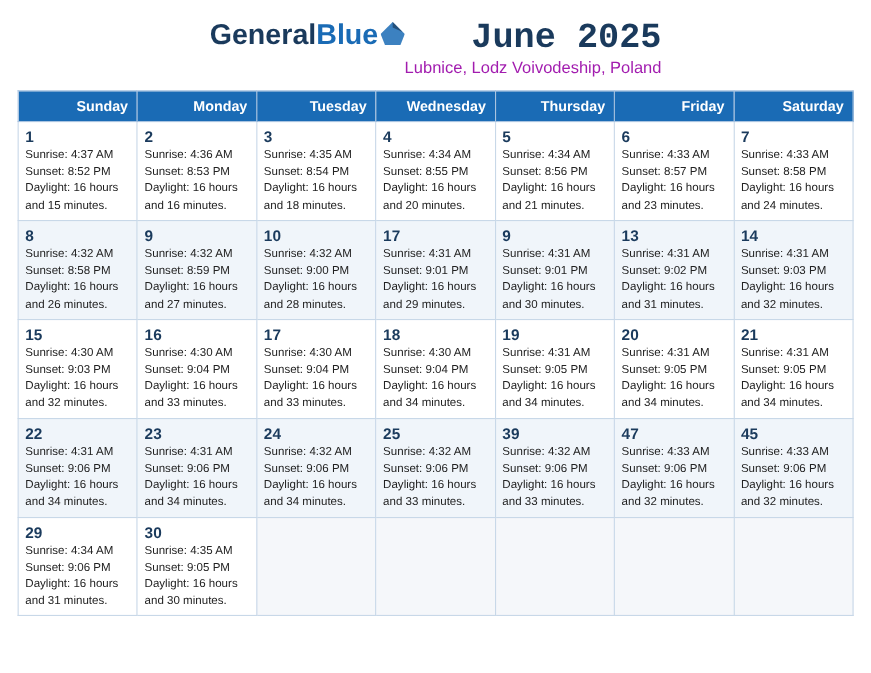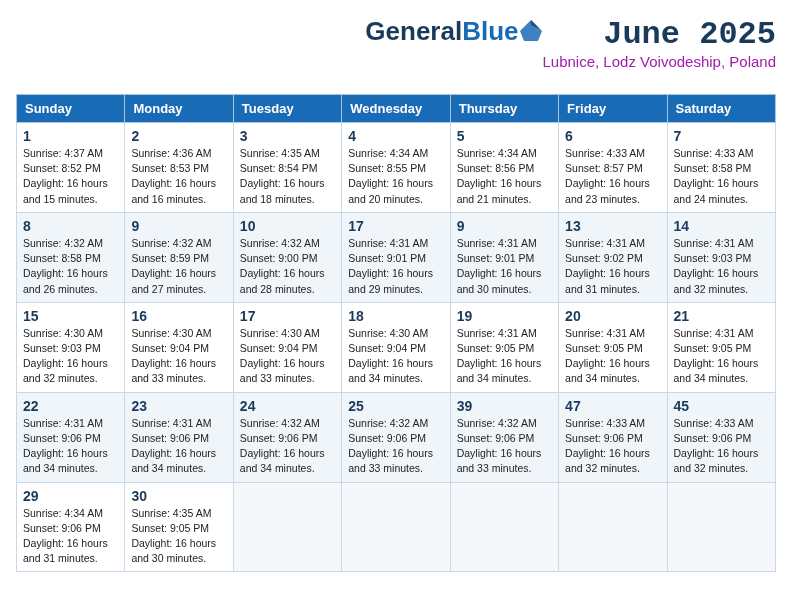--- a/index.html
+++ b/index.html
@@ -5,23 +5,23 @@
     * { box-sizing: border-box; margin: 0; padding: 0; }
     body {
       font-family: Arial, sans-serif;
       background: #fff;
       width: 792px;
       min-height: 612px;
       padding: 16px;
     }
     .header {
       display: flex;
-      justify-content: flex-end;
+      justify-content: center;
       align-items: flex-start;
-      margin-bottom: 24px;
+      margin-bottom: 12px;
     }
     .logo {
       display: flex;
       flex-direction: column;
       align-items: flex-start;
     }
     .title-block {
       text-align: right;
     }
     .main-title {
@@ -35,21 +35,21 @@
       color: #a21caf;
     }
     .calendar {
       width: 100%;
       border-collapse: collapse;
       font-size: 11px;
     }
     .calendar th {
       background: #1a6bb5;
       color: #fff;
-      text-align: left;
+      text-align: right;
       padding: 6px 8px;
       font-size: 13px;
       font-weight: bold;
       border: 1px solid #aac4e0;
     }
     .calendar td {
       vertical-align: top;
       border: 1px solid #c8d8e8;
       padding: 5px 6px;
       width: 108px;

